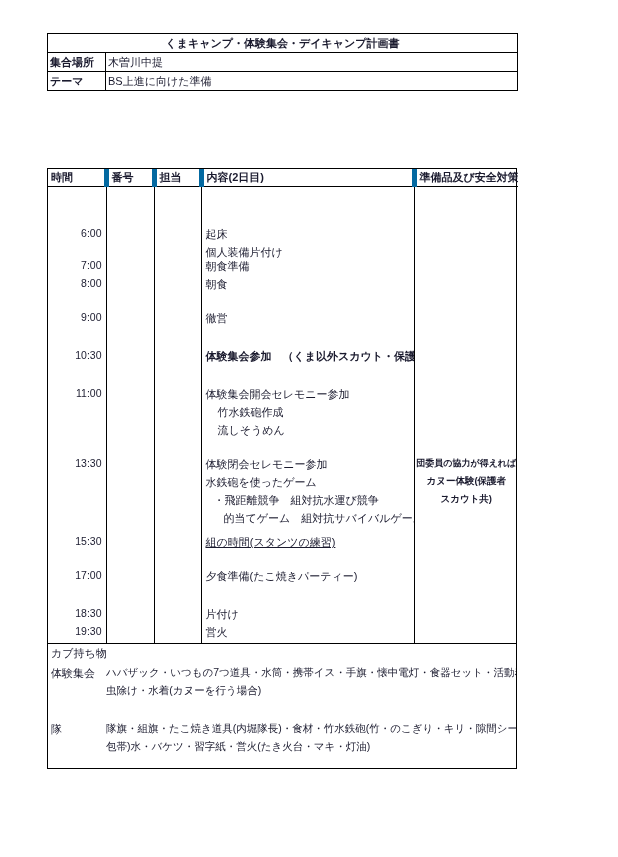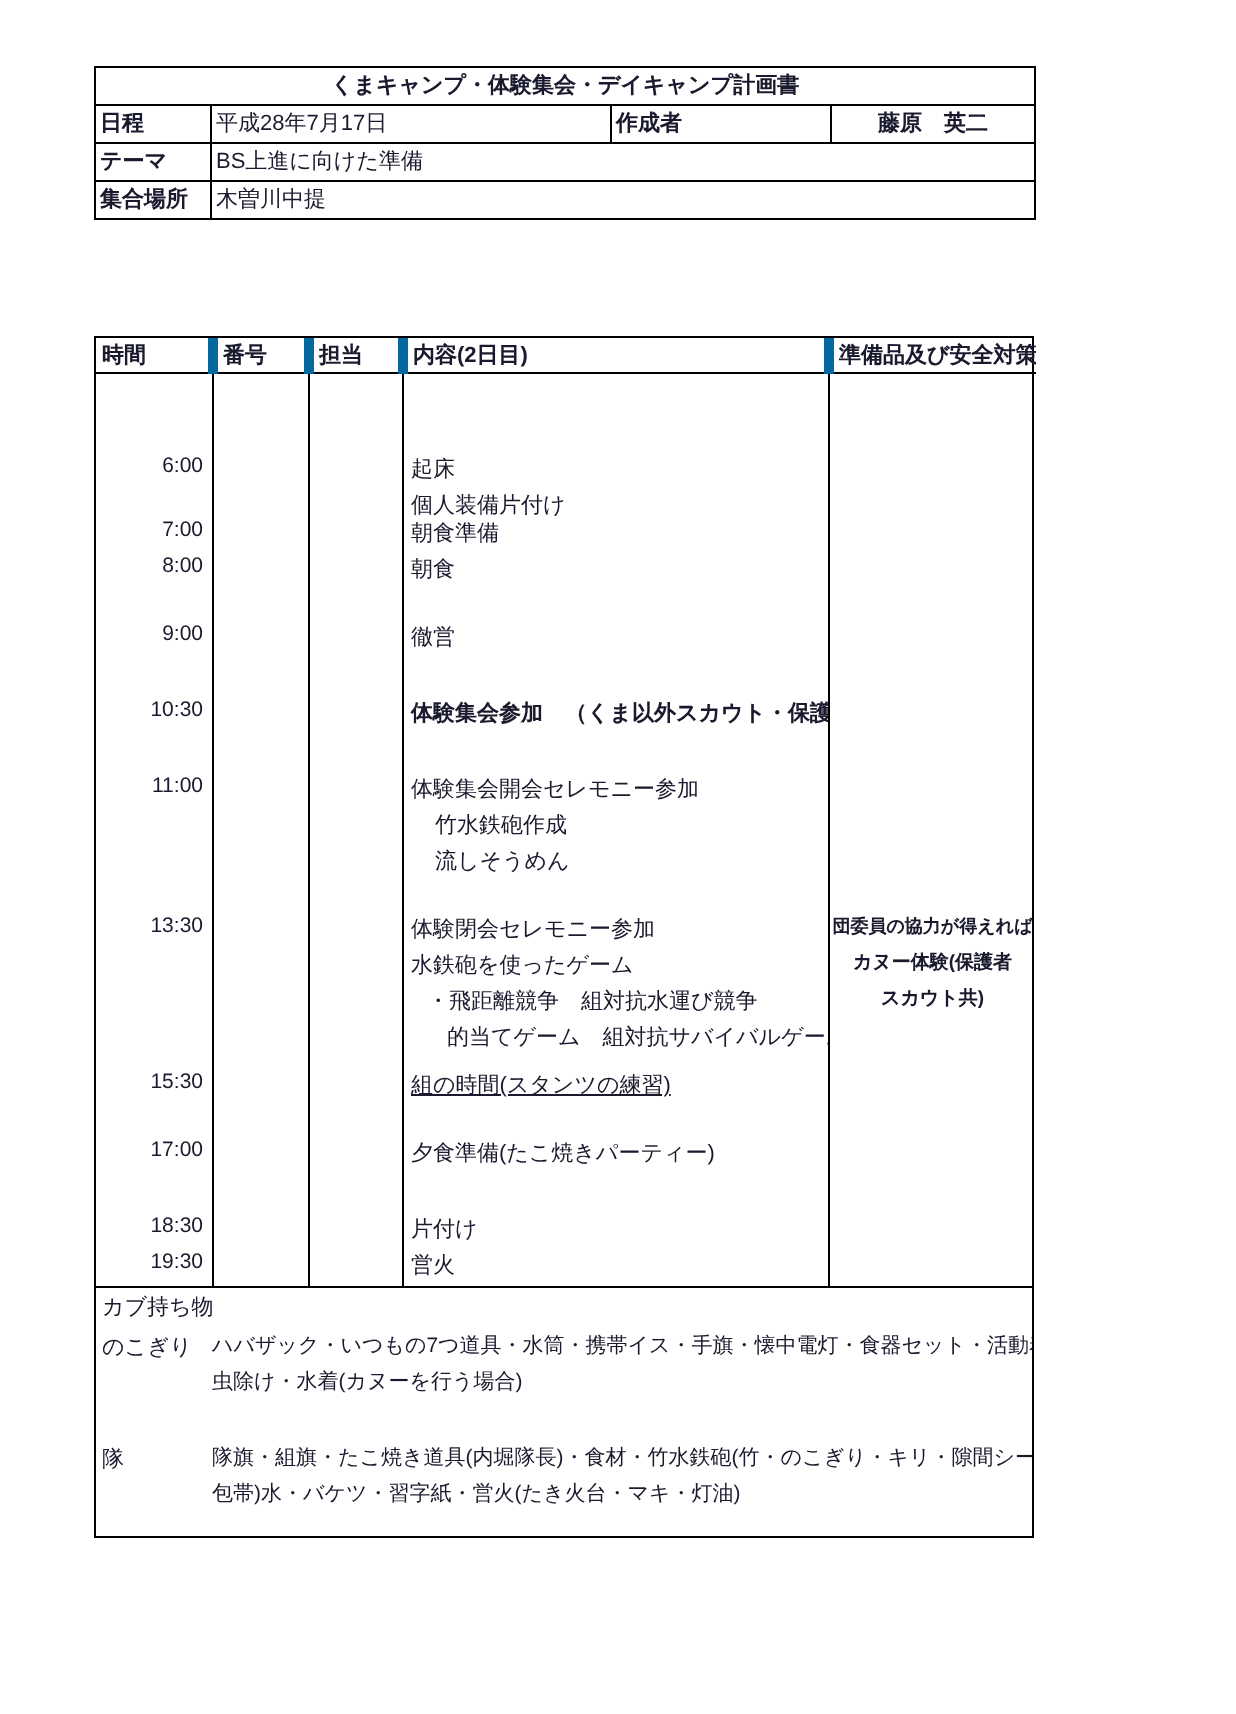--- a/index.html
+++ b/index.html
@@ -153,32 +153,26 @@
     <col style="width:58px">
     <col style="width:200px">
     <col style="width:110px">
     <col style="width:102px">
   </colgroup>
   <tbody>
     <tr>
       <td class="doc-title" colspan="4">くまキャンプ・体験集会・デイキャンプ計画書</td>
     </tr>
     <tr>
-      <td class="lbl-cell">日程</td>
-      <td class="val-cell">平成28年7月17日</td>
-      <td class="lbl-cell">作成者</td>
-      <td class="author-name">藤原　英二</td>
+      <td class="lbl-cell">集合場所</td>
+      <td class="val-cell" colspan="3">木曽川中提</td>
     </tr>
     <tr>
       <td class="lbl-cell">テーマ</td>
       <td class="val-cell" colspan="3">BS上進に向けた準備</td>
-    </tr>
-    <tr>
-      <td class="lbl-cell">集合場所</td>
-      <td class="val-cell" colspan="3">木曽川中提</td>
     </tr>
   </tbody>
 </table>
 
 <div class="sched-wrap">
   <table class="sched-table">
     <colgroup>
       <col class="col-time">
       <col class="col-num">
       <col class="col-charge">
@@ -245,20 +239,20 @@
               <div class="prep-entry" style="top: 306px;">スカウト共)</div>
             </div>
         </td>
       </tr>
     </tbody>
   </table>
 
   <div class="items-sep"></div>
   <div class="items-box" id="items-box">
       <div class="items-line" style="top: 2px; left: 3px;">カブ持ち物</div>
-      <div class="items-line" style="top: 22px; left: 3px;">のこぎり</div>
+      <div class="items-line" style="top: 22px; left: 3px;">体験集会</div>
       <div class="items-line small" style="top: 22px; left: 58px;">ハバザック・いつもの7つ道具・水筒・携帯イス・手旗・懐中電灯・食器セット・活動着</div>
       <div class="items-line small" style="top: 40px; left: 58px;">虫除け・水着(カヌーを行う場合)</div>
       <div class="items-line" style="top: 78px; left: 3px;">隊</div>
       <div class="items-line small" style="top: 78px; left: 58px;">隊旗・組旗・たこ焼き道具(内堀隊長)・食材・竹水鉄砲(竹・のこぎり・キリ・隙間シート・タコ糸・</div>
       <div class="items-line small" style="top: 96px; left: 58px;">包帯)水・バケツ・習字紙・営火(たき火台・マキ・灯油)</div>
     </div>
 </div>
 
 </body></html>

